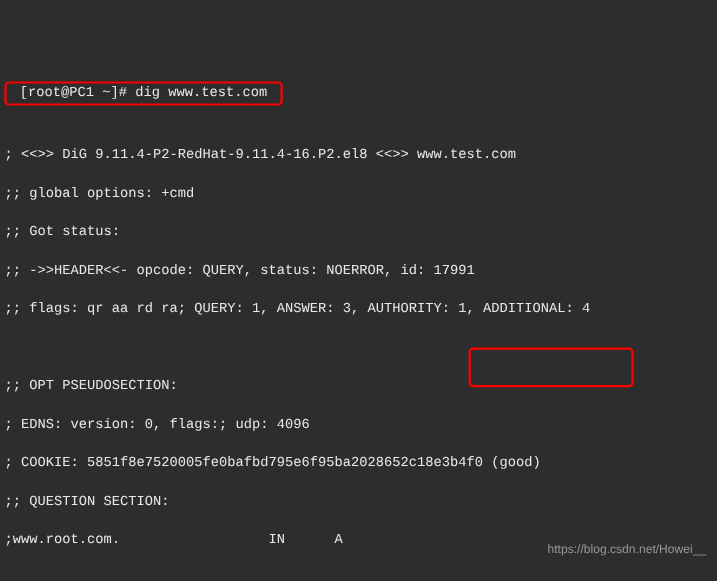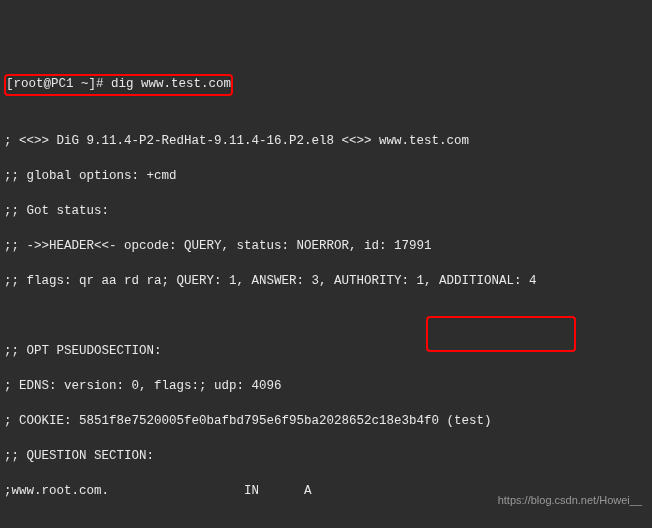--- a/index.html
+++ b/index.html
@@ -16,21 +16,21 @@
       height: 528px;
       padding: 4px;
       line-height: 1.4;
       white-space: pre;
       position: relative;
     }
     .highlight-box-1 {
       border: 2px solid #ff0000;
       border-radius: 4px;
       display: inline-block;
-      padding: 0 0;
+      padding: 0 12px;
       margin-bottom: 2px;
     }
     .highlight-box-2 {
       position: absolute;
       border: 2px solid #ff0000;
       border-radius: 4px;
       left: 426px;
       top: 316px;
       width: 150px;
       height: 36px;
@@ -56,21 +56,21 @@
 <span class="highlight-box-1"><span>[root@PC1 ~]#</span> <span>dig www.test.com</span></span>
 <span class="line"> </span>
 <span class="line">; &lt;&lt;&gt;&gt; DiG 9.11.4-P2-RedHat-9.11.4-16.P2.el8 &lt;&lt;&gt;&gt; www.test.com</span>
 <span class="line">;; global options: +cmd</span>
 <span class="line">;; Got status:</span>
 <span class="line">;; -&gt;&gt;HEADER&lt;&lt;- opcode: QUERY, status: NOERROR, id: 17991</span>
 <span class="line">;; flags: qr aa rd ra; QUERY: 1, ANSWER: 3, AUTHORITY: 1, ADDITIONAL: 4</span>
 <span class="line"> </span>
 <span class="line">;; OPT PSEUDOSECTION:</span>
 <span class="line">; EDNS: version: 0, flags:; udp: 4096</span>
-<span class="line">; COOKIE: 5851f8e7520005fe0bafbd795e6f95ba2028652c18e3b4f0 (test)</span>
+<span class="line">; COOKIE: 5851f8e7520005fe0bafbd795e6f95ba2028652c18e3b4f0 (good)</span>
 <span class="line">;; QUESTION SECTION:</span>
 <span class="line">;www.root.com.                  IN      A</span>
 <span class="line"> </span>
 
 
 
 
 
 
 

